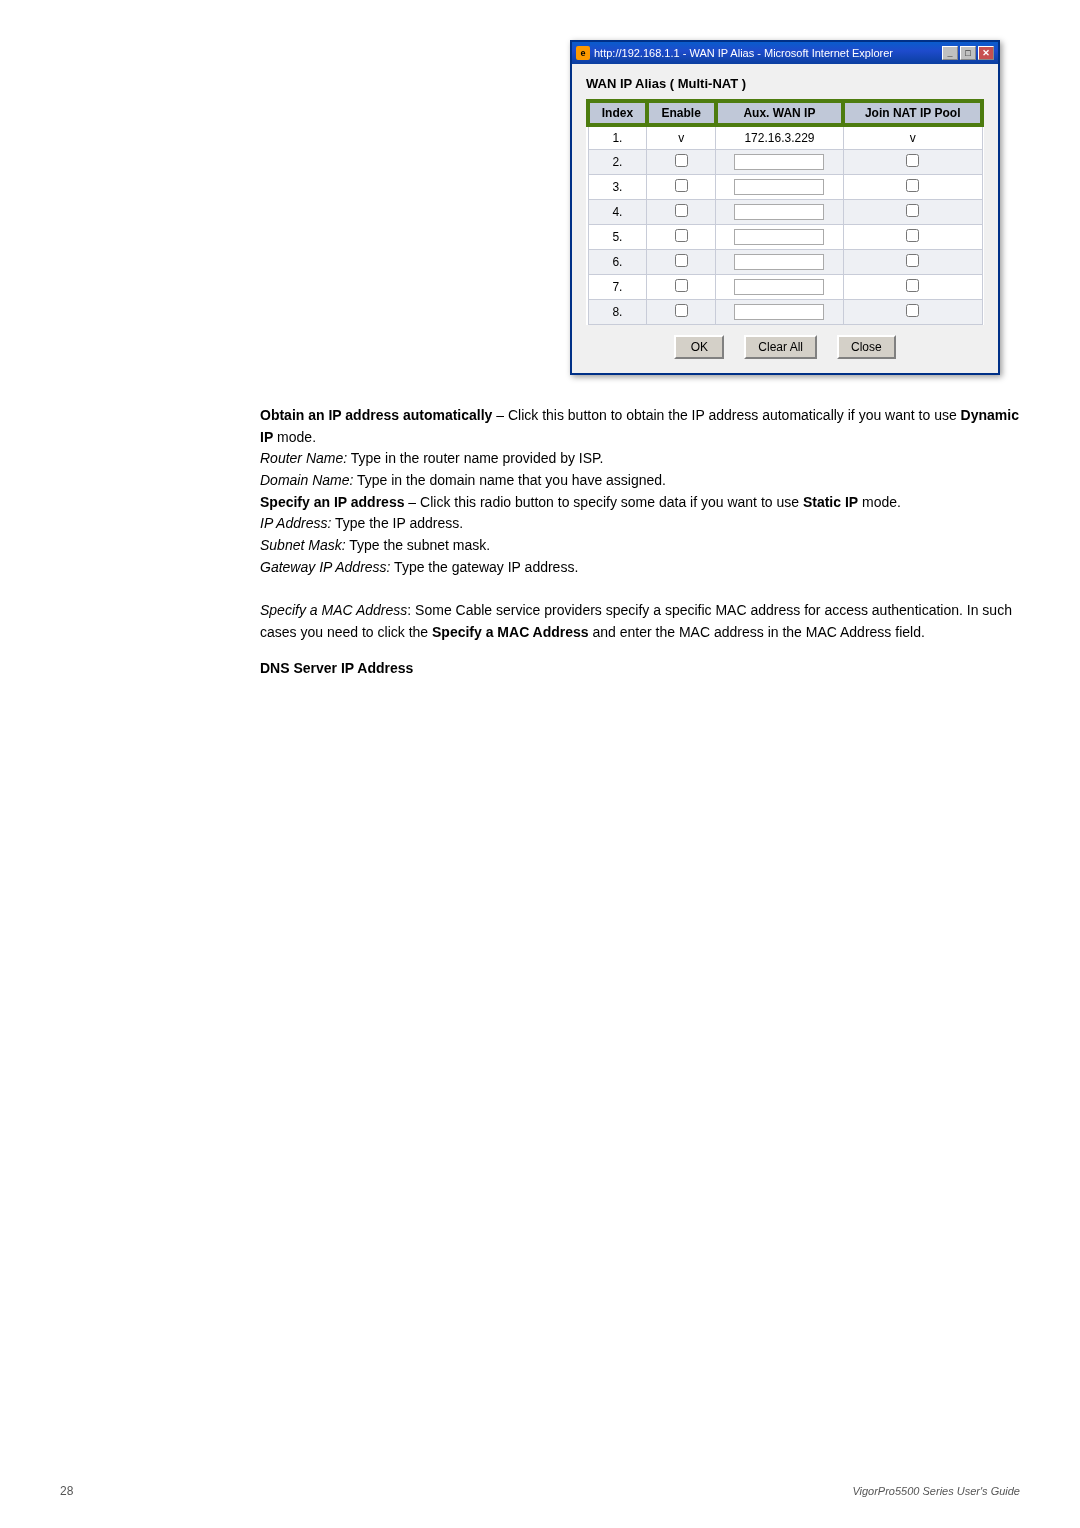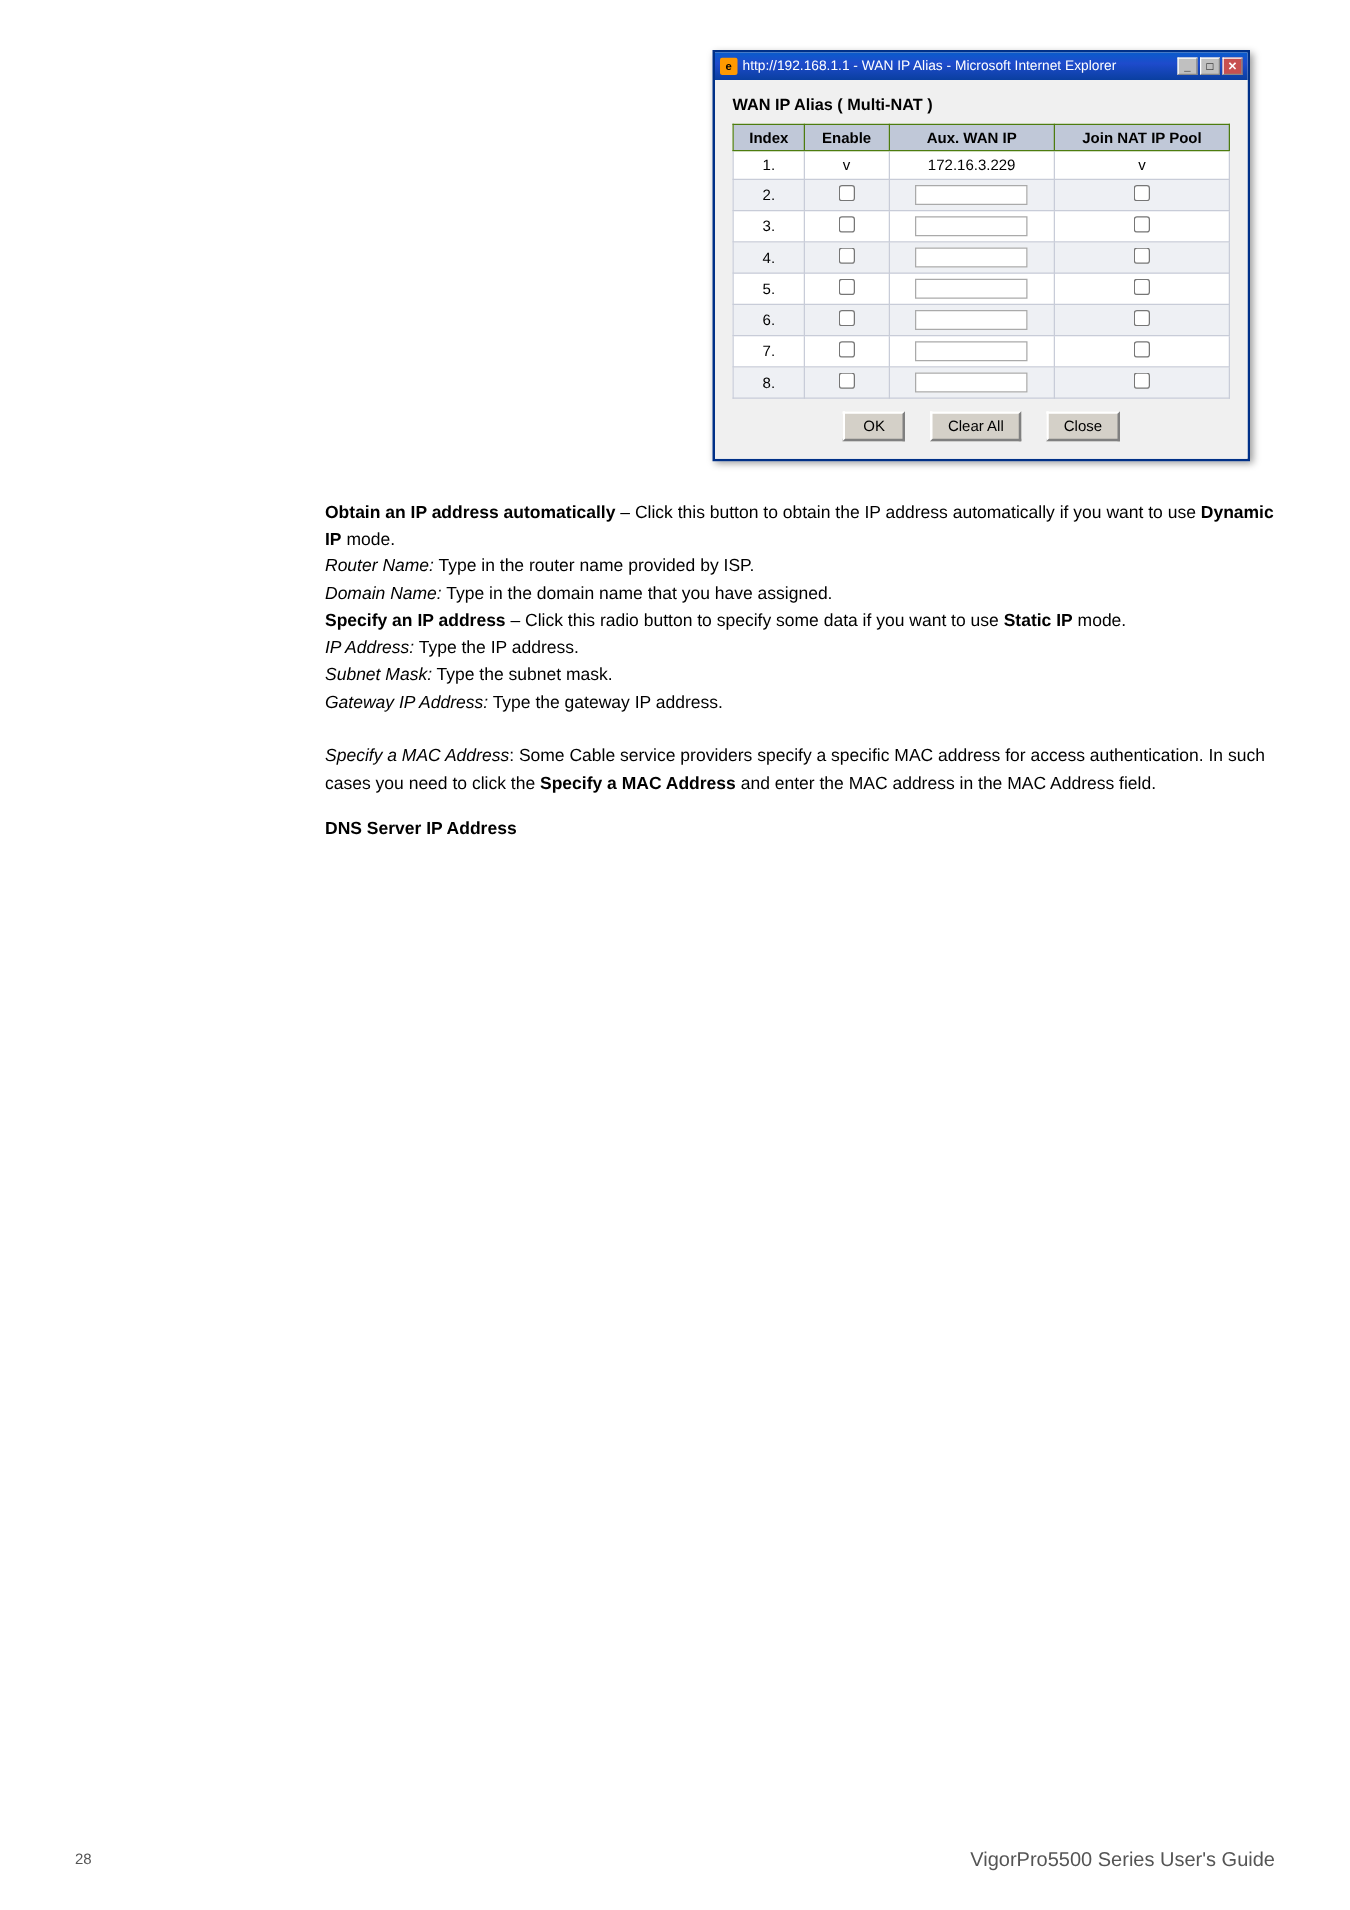--- a/index.html
+++ b/index.html
@@ -125,21 +125,21 @@
 
     .wan-table thead tr {
       background: #c0c8d8;
     }
 
     .wan-table thead th {
       padding: 3px 6px;
       text-align: center;
       font-weight: bold;
       font-size: 12px;
-      border: 1px solid #4d7c0f;
+      border: 4px solid #4d7c0f;
       color: #000;
     }
 
     .wan-table tbody tr {
       background: #fff;
     }
 
     .wan-table tbody tr:nth-child(even) {
       background: #eef0f4;
     }
@@ -230,31 +230,32 @@
     }
 
     
     .page-footer {
       position: absolute;
       bottom: 30px;
       left: 60px;
       right: 60px;
       display: flex;
       justify-content: space-between;
-      align-items: flex-start;
+      align-items: center;
       font-size: 12px;
       color: #555;
     }
 
     .page-number {
       font-size: 12px;
     }
 
     .guide-name {
-      font-size: 16px;
+      font-size: 11px;
+      font-style: italic;
     }
   </style>
 </head>
 <body>
 
 <div class="page">
 
   <div class="dialog-area">
     <div class="ie-window">
 

